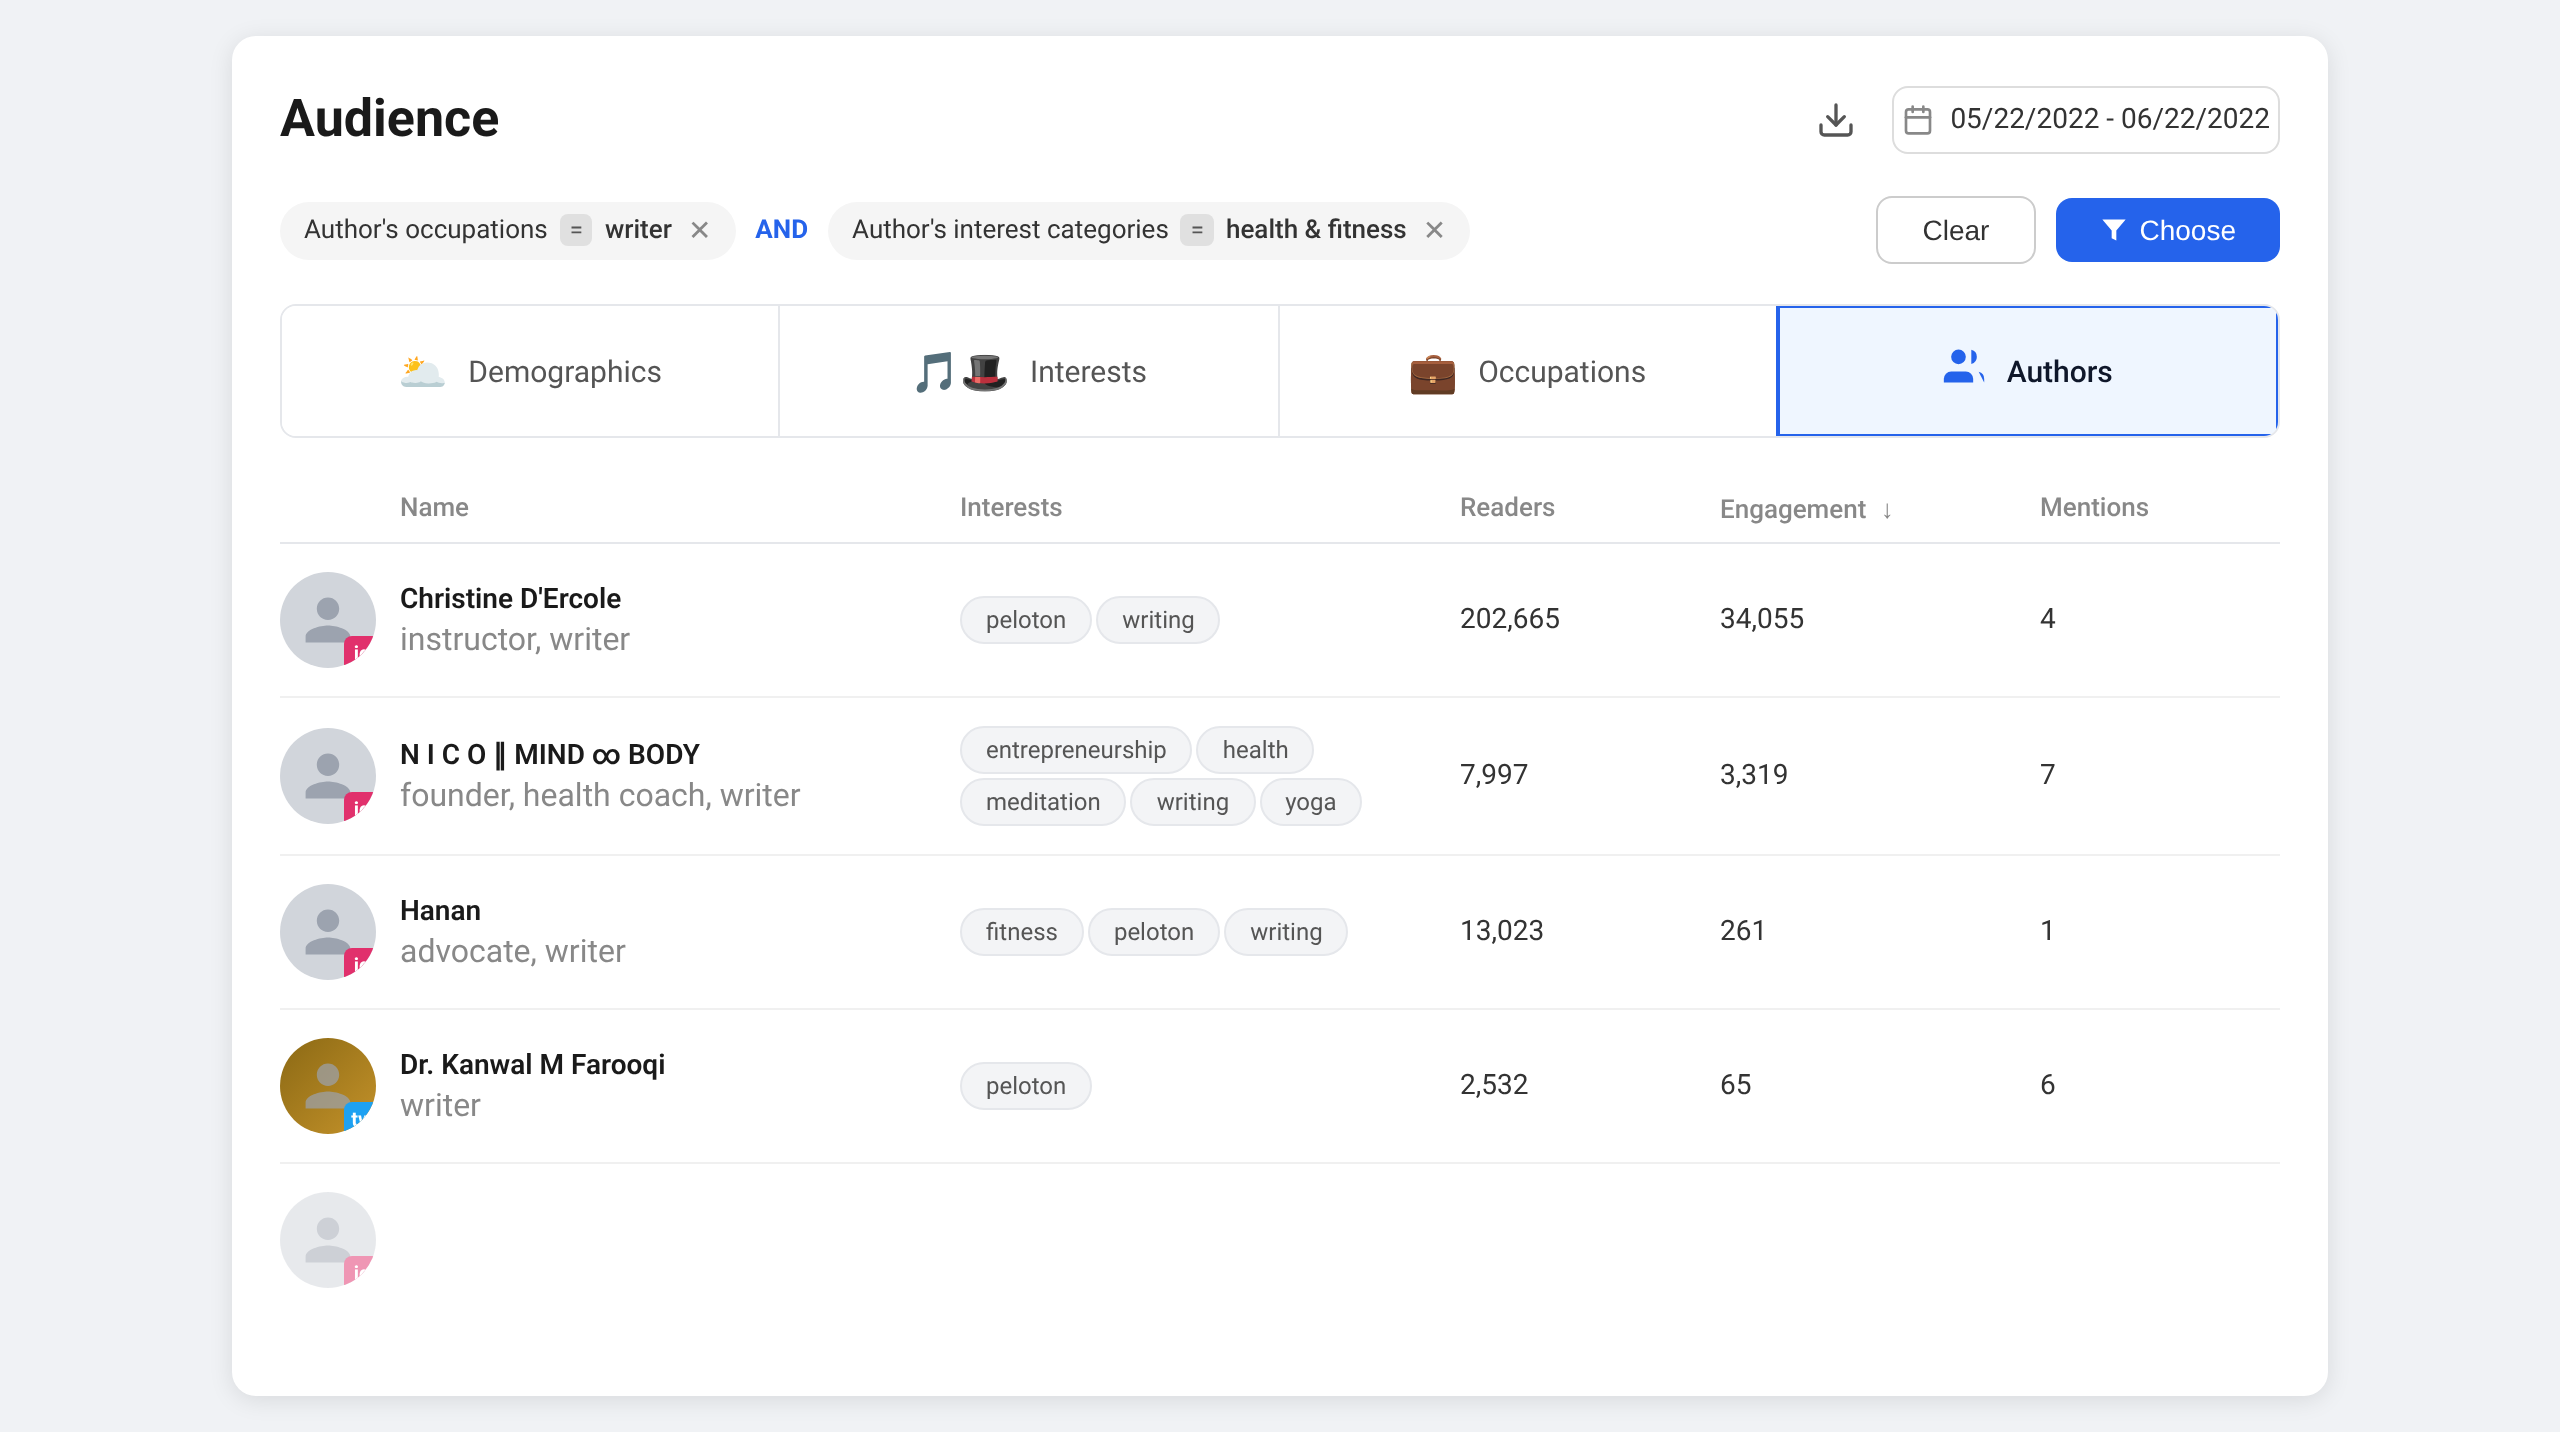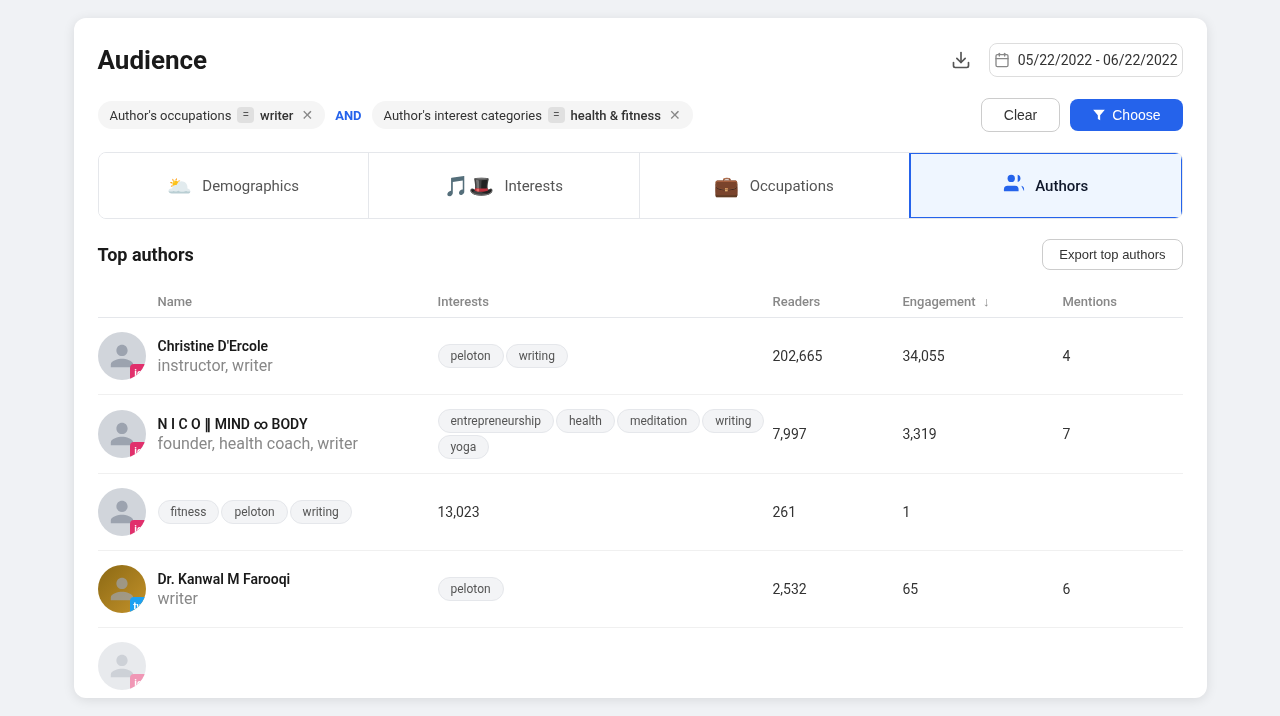--- a/index.html
+++ b/index.html
@@ -7,21 +7,21 @@
       font-family: -apple-system, BlinkMacSystemFont, 'Segoe UI', Roboto, sans-serif;
       background: #f0f2f5;
       display: flex;
       justify-content: center;
       align-items: center;
       min-height: 100vh;
     }
     .card {
       background: #fff;
       border-radius: 12px;
-      width: 1133px;
+      width: 1048px;
       min-height: 680px;
       box-shadow: 0 2px 12px rgba(0,0,0,0.1);
       overflow: hidden;
       padding: 24px 24px 0 24px;
     }
     
     .header {
       display: flex;
       align-items: center;
       justify-content: space-between;
@@ -321,24 +321,20 @@
           <path d="M17 21v-2a4 4 0 0 0-4-4H5a4 4 0 0 0-4 4v2"></path>
           <circle cx="9" cy="7" r="4"></circle>
           <path d="M23 21v-2a4 4 0 0 0-3-3.87"></path>
           <path d="M16 3.13a4 4 0 0 1 0 7.75"></path>
         </svg>
       </span>
       <span style="color:#0f172a;">Authors</span>
     </div>
   </div>
 
-  <div class="section-header">
-    <h2 class="section-title">Top authors</h2>
-    <button class="btn-export">Export top authors</button>
-  </div>
 
   <div class="table-wrap">
 
     <div class="table-header">
       <div></div>
       <div>Name</div>
       <div>Interests</div>
       <div>Readers</div>
       <div>
         <span>Engagement</span>
@@ -396,20 +392,24 @@
 
     <div class="table-row">
       <div>
         <div class="author-avatar">
           <svg viewBox="0 0 24 24">
             <path d="M12 12c2.7 0 4.8-2.1 4.8-4.8S14.7 2.4 12 2.4 7.2 4.5 7.2 7.2 9.3 12 12 12zm0 2.4c-3.2 0-9.6 1.6-9.6 4.8v2.4h19.2v-2.4c0-3.2-6.4-4.8-9.6-4.8z"></path>
           </svg>
           <div class="avatar-platform">ig</div>
         </div>
       </div>
+      <div class="author-info">
+        <span class="author-name">Hanan</span>
+        <span class="author-subtitle">advocate, writer</span>
+      </div>
       <div class="interests-cell">
         <span class="interest-tag">fitness</span>
         <span class="interest-tag">peloton</span>
         <span class="interest-tag">writing</span>
       </div>
       <div class="cell-value">13,023</div>
       <div class="cell-value">261</div>
       <div class="cell-value">1</div>
     </div>
 

